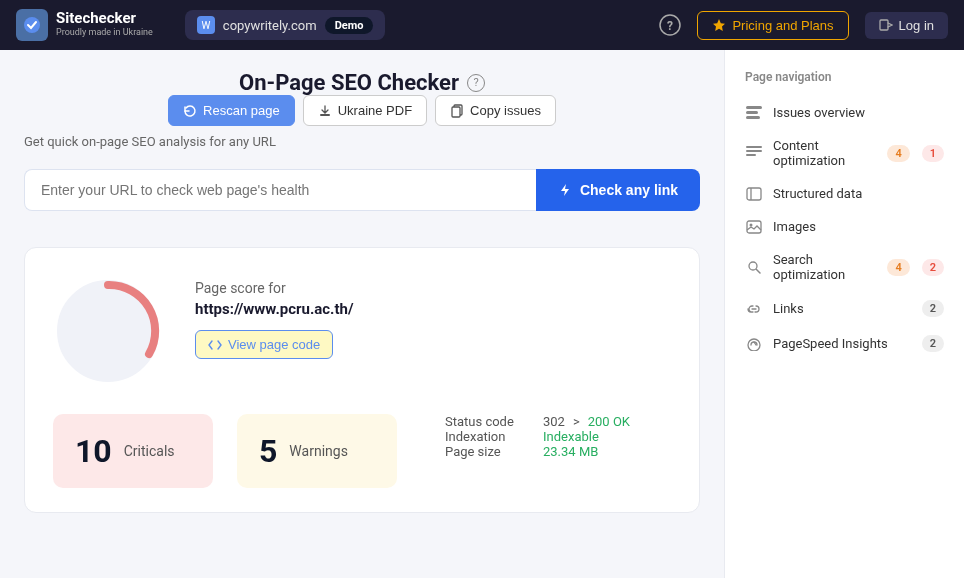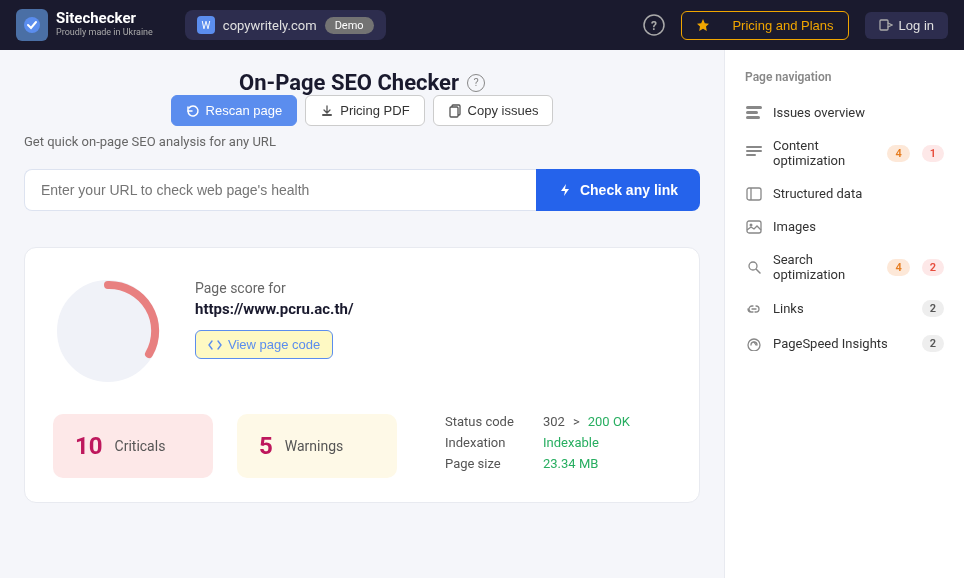--- a/index.html
+++ b/index.html
@@ -12,26 +12,26 @@
     .logo-area { display: flex; align-items: flex-start; gap: 8px; }
     .logo-icon { width: 32px; height: 32px; background: #4a6fa5; border-radius: 6px; display: flex; align-items: center; justify-content: center; }
     .logo-text { color: white; font-weight: 700; font-size: 15px; }
     .logo-sub { color: #aaa; font-size: 9px; display: block; }
 
     .site-pill {
       display: flex; align-items: center; gap: 8px; background: #2d2d4e; border-radius: 8px; padding: 6px 12px; margin-left: 16px;
     }
     .site-icon { width: 18px; height: 18px; background: #5b8dee; border-radius: 4px; display: flex; align-items: center; justify-content: center; color: white; font-size: 10px; }
     .site-name { color: #e0e0e0; font-size: 13px; }
-    .demo-badge { background: #737373; color: white; font-size: 11px; padding: 2px 10px; border-radius: 20px; font-weight: 400; }
+    .demo-badge { background: #0f172a; color: white; font-size: 11px; padding: 2px 10px; border-radius: 20px; font-weight: 700; }
 
     .nav-spacer { flex: 1; }
     .help-icon { color: #aaa; font-size: 18px; cursor: pointer; display: flex; align-items: center; }
     .pricing-btn {
-      background: transparent; border: 1.5px solid #f0a500; color: #f0a500; padding: 6px 14px; border-radius: 6px; cursor: pointer; font-size: 13px; display: flex; align-items: flex-start; gap: 22px;
+      background: transparent; border: 1.5px solid #f0a500; color: #f0a500; padding: 6px 14px; border-radius: 6px; cursor: pointer; font-size: 13px; display: flex; align-items: flex-start; gap: 6px;
     }
     .login-btn {
       background: #2d2d4e; border: none; color: #e0e0e0; padding: 6px 14px; border-radius: 6px; cursor: pointer; font-size: 13px; display: flex; align-items: center; gap: 6px;
     }
 
     
     .main-layout { display: flex; min-height: calc(100vh - 50px); }
 
     
     .content-area { flex: 1; padding: 20px 24px; background: #f5f6fa; }
@@ -80,24 +80,24 @@
     .score-for-label { color: #666; font-size: 14px; margin-bottom: 4px; }
     .score-url { font-weight: 700; font-size: 15px; color: #1a1a2e; margin-bottom: 12px; }
     .view-code-btn {
       display: inline-flex; align-items: center; gap: 6px; border: 1.5px solid #5b8dee; color: #5b8dee; background: #fef9c3; padding: 6px 12px; border-radius: 6px; cursor: pointer; font-size: 13px;
     }
 
     .metrics-row { display: flex; gap: 24px; align-items: flex-start; }
     .metric-card { border-radius: 10px; padding: 18px 22px; display: flex; align-items: center; gap: 12px; min-width: 160px; }
     .metric-card.critical { background: #fde8e8; }
     .metric-card.warning { background: #fef9e7; }
-    .metric-number { font-size: 24px; font-weight: 700; color: #be185d; }
+    .metric-number { font-size: 32px; font-weight: 700; color: #0f172a; }
     .metric-label { font-size: 14px; color: #555; }
 
-    .status-info { margin-left: 24px; display: flex; flex-direction: column; gap: 6px; }
+    .status-info { margin-left: 24px; display: flex; flex-direction: column; }
     .status-row { display: flex; gap: 8px; font-size: 13px; }
     .status-key { color: #555; min-width: 90px; }
     .status-val { color: #555; }
     .status-val.green { color: #27ae60; }
     .status-val.arrow { color: #555; }
 
     
     .right-sidebar {
       width: 240px; background: white; border-left: 1px solid #e8eaf0; padding: 20px 0; flex-shrink: 0;
     }
@@ -176,21 +176,21 @@
             <path d="M2 7a5 5 0 1 0 1-3" stroke="white" stroke-width="1.5" fill="none" stroke-linecap="round"></path>
             <path d="M2 3v4H6" stroke="white" stroke-width="1.5" fill="none" stroke-linecap="round"></path>
           </svg>
           <span>Rescan page</span>
         </button>
         <button class="action-btn">
           <svg width="14" height="14" viewBox="0 0 14 14" fill="none">
             <path d="M7 2v7M4 6l3 3 3-3" stroke="#555" stroke-width="1.3" fill="none" stroke-linecap="round"></path>
             <rect x="2" y="10" width="10" height="2" rx="1" fill="#555"></rect>
           </svg>
-          <span>Pricing PDF</span>
+          <span>Ukraine PDF</span>
         </button>
         <button class="action-btn">
           <svg width="14" height="14" viewBox="0 0 14 14" fill="none">
             <rect x="4" y="1" width="8" height="10" rx="1" stroke="#555" stroke-width="1.3"></rect>
             <rect x="2" y="3" width="8" height="10" rx="1" stroke="#555" stroke-width="1.3" fill="white"></rect>
           </svg>
           <span>Copy issues</span>
         </button>
       </div>
     </div>

